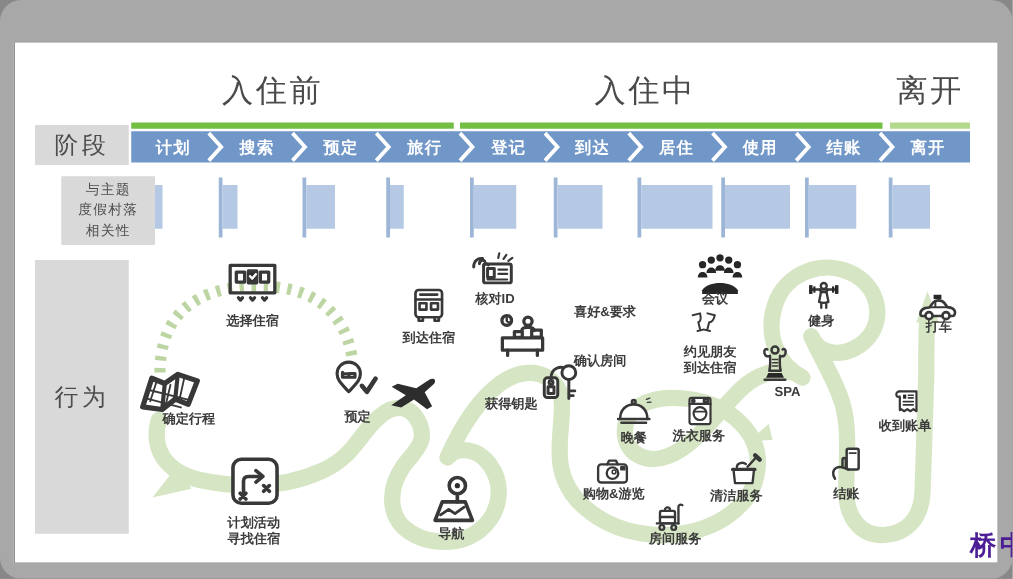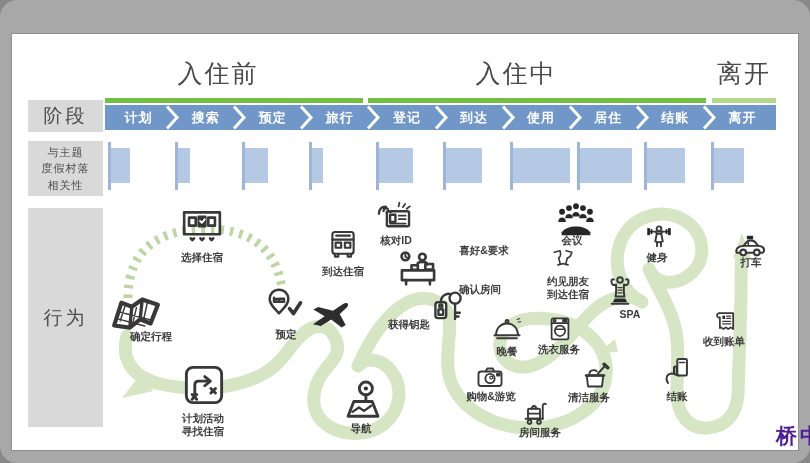--- a/index.html
+++ b/index.html
@@ -95,24 +95,24 @@
       <div class="stage-cell">
         <span>旅行</span>
       </div>
       <div class="stage-cell">
         <span>登记</span>
       </div>
       <div class="stage-cell">
         <span>到达</span>
       </div>
       <div class="stage-cell">
+        <span>居住</span>
+      </div>
+      <div class="stage-cell">
         <span>使用</span>
-      </div>
-      <div class="stage-cell">
-        <span>居住</span>
       </div>
       <div class="stage-cell">
         <span>结账</span>
       </div>
       <div class="stage-cell">
         <span>离开</span>
       </div>
     </div>
   <div id="chevrons">
       <svg class="chev" width="16" height="25" viewBox="0 0 16 25" style="left: 164.1px;">
@@ -137,21 +137,21 @@
         <polyline points="3,1.5 13,12.5 3,23.5" fill="none" stroke="#fff" stroke-width="3"></polyline>
       </svg>
       <svg class="chev" width="16" height="25" viewBox="0 0 16 25" style="left: 633.8px;">
         <polyline points="3,1.5 13,12.5 3,23.5" fill="none" stroke="#fff" stroke-width="3"></polyline>
       </svg>
       <svg class="chev" width="16" height="25" viewBox="0 0 16 25" style="left: 700.9px;">
         <polyline points="3,1.5 13,12.5 3,23.5" fill="none" stroke="#fff" stroke-width="3"></polyline>
       </svg>
     </div>
 
-  <div class="side-box side-small" style="top:141px;height:55px;">
+  <div class="side-box side-small" style="top:141px;height:55px;margin-left:21px;">
     <div>
       <div>与主题</div>
       <div>度假村落</div>
       <div>相关性</div>
     </div>
   </div>
   <div id="bars">
       <div class="bar-pole" style="left: 107.5px; background: rgb(157, 182, 216);"></div>
       <div class="bar-rect" style="left: 110.5px; width: 19px; background: rgb(181, 201, 228);"></div>
       <div class="bar-pole" style="left: 174.6px; background: rgb(157, 182, 216);"></div>

